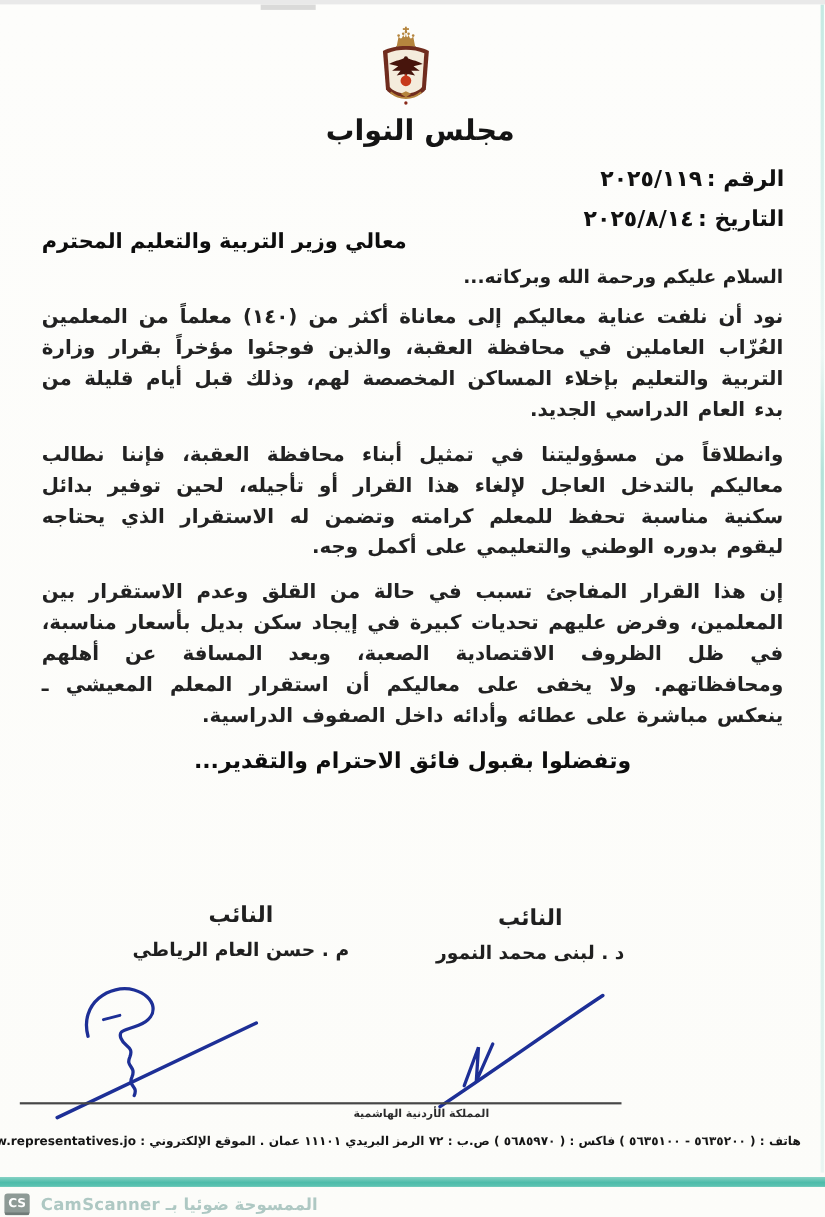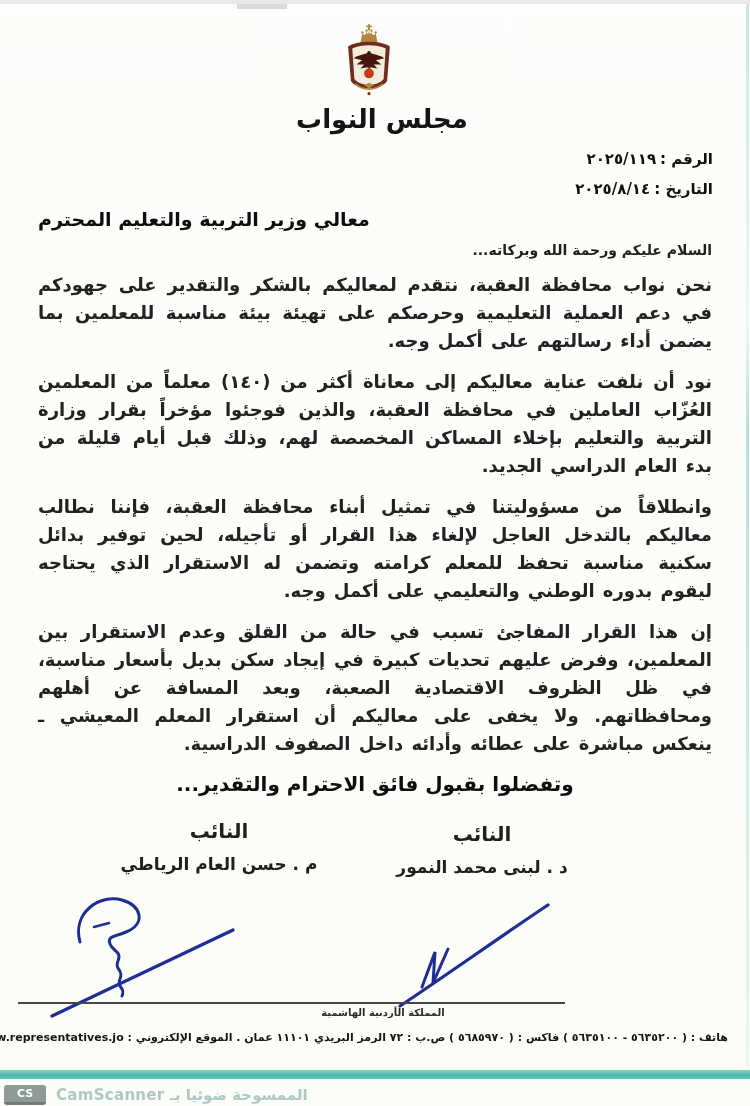--- a/index.html
+++ b/index.html
@@ -10,27 +10,27 @@
   }
   
   .top-smudge{position:absolute;left:237px;top:0;width:50px;height:5px;background:#bdbdbd;opacity:.55;}
   .edge-line{position:absolute;right:1px;top:0;width:3px;height:1062px;
     background:linear-gradient(180deg,rgba(140,214,202,.5),rgba(190,232,226,.25) 30%,rgba(120,205,190,.55) 40%,rgba(190,232,226,.3));}
   
   .emblem{position:absolute;left:341px;top:20px;width:56px;height:78px;}
   .calligraphy{position:absolute;left:0;right:0;top:100px;text-align:center;
     font-size:26px;font-weight:bold;color:#141414;transform:translateX(7px);letter-spacing:1px;}
   .meta{position:absolute;top:146px;right:37px;direction:rtl;text-align:right;
-    font-size:15px;font-weight:bold;color:#111;}
+    font-size:20px;font-weight:bold;color:#111;}
   .meta-line{margin-bottom:12px;letter-spacing:.2px;}
   .meta-line .val{padding-right:4px;}
   
   .letter{position:absolute;top:204px;left:38px;right:38px;direction:rtl;}
   .addressee{margin:0;padding:0 150px 0 0;font-size:19px;font-weight:bold;color:#0d0d0d;text-align:left;}
-  .salutation{margin:12px 0 0 0;font-size:14px;font-weight:bold;text-align:right;}
+  .salutation{margin:12px 0 0 0;font-size:17px;font-weight:bold;text-align:right;}
   .para{margin:13px 0 0 0;font-size:18px;font-weight:bold;line-height:28px;
     text-align:justify;text-align-last:right;word-spacing:2px;color:#222;}
   .closing{margin:14px 0 0 0;font-size:20px;font-weight:bold;text-align:center;color:#0d0d0d;}
   
   .sig-block{position:absolute;text-align:center;direction:rtl;}
   .sig-right{top:818px;left:368px;width:228px;}
   .sig-left{top:815px;left:105px;width:228px;}
   .sig-title{font-size:20px;font-weight:bold;margin-bottom:11px;}
   .sig-name{font-size:17px;font-weight:bold;}
   .ink{position:absolute;pointer-events:none;}
@@ -39,21 +39,21 @@
   
   .rule{position:absolute;top:998px;left:18px;width:547px;height:2px;background:#474747;}
   .kingdom{position:absolute;top:1003px;left:0;right:0;text-align:center;
     font-size:10px;font-weight:bold;color:#2b2b2b;letter-spacing:-.2px;transform:translateX(8px);}
   .contact{position:absolute;top:1027px;left:20px;right:22px;direction:rtl;text-align:right;
     font-size:11px;font-weight:bold;color:#151515;white-space:nowrap;}
   
   .cs-band{position:absolute;top:1066px;left:0;width:750px;height:9px;
     background:linear-gradient(180deg,#86d2c4,#4dbcaa 55%,#5ec4b3);}
   .cs-row{position:absolute;top:1079px;left:4px;height:24px;display:flex;align-items:center;direction:ltr;}
-  .cs-logo{width:42px;height:17px;background:#8e9a96;border-radius:3px;border-bottom:3px solid #707b78;
+  .cs-logo{width:23px;height:17px;background:#8e9a96;border-radius:3px;border-bottom:3px solid #707b78;
     color:#ffffff;font-size:11px;font-weight:bold;display:flex;align-items:center;justify-content:center;
     font-family:"DejaVu Sans",sans-serif;}
   .cs-text{margin-left:8px;direction:rtl;font-size:15px;font-weight:bold;color:#aec8c3;letter-spacing:.3px;}
   .cs-text .brand{padding-left:2px;}
 </style>
 </head>
 <body>
 
 <div class="page">
 
@@ -85,21 +85,20 @@
   <div class="calligraphy">مجلس النواب</div>
 
   <div class="meta">
     <div class="meta-line"><span>الرقم :</span><span class="val">٢٠٢٥/١١٩</span></div>
     <div class="meta-line"><span>التاريخ :</span><span class="val">٢٠٢٥/٨/١٤</span></div>
   </div>
 
   <main class="letter">
     <h1 class="addressee">معالي وزير التربية والتعليم المحترم</h1>
     <p class="salutation">السلام عليكم ورحمة الله وبركاته...</p>
-    <p class="para">نحن نواب محافظة العقبة، نتقدم لمعاليكم بالشكر والتقدير على جهودكم في دعم العملية التعليمية وحرصكم على تهيئة بيئة مناسبة للمعلمين بما يضمن أداء رسالتهم على أكمل وجه.</p>
     <p class="para">نود أن نلفت عناية معاليكم إلى معاناة أكثر من (١٤٠) معلماً من المعلمين العُزّاب العاملين في محافظة العقبة، والذين فوجئوا مؤخراً بقرار وزارة التربية والتعليم بإخلاء المساكن المخصصة لهم، وذلك قبل أيام قليلة من بدء العام الدراسي الجديد.</p>
     <p class="para">وانطلاقاً من مسؤوليتنا في تمثيل أبناء محافظة العقبة، فإننا نطالب معاليكم بالتدخل العاجل لإلغاء هذا القرار أو تأجيله، لحين توفير بدائل سكنية مناسبة تحفظ للمعلم كرامته وتضمن له الاستقرار الذي يحتاجه ليقوم بدوره الوطني والتعليمي على أكمل وجه.</p>
     <p class="para">إن هذا القرار المفاجئ تسبب في حالة من القلق وعدم الاستقرار بين المعلمين، وفرض عليهم تحديات كبيرة في إيجاد سكن بديل بأسعار مناسبة، في ظل الظروف الاقتصادية الصعبة، وبعد المسافة عن أهلهم ومحافظاتهم. ولا يخفى على معاليكم أن استقرار المعلم المعيشي ـ ينعكس مباشرة على عطائه وأدائه داخل الصفوف الدراسية.</p>
     <p class="closing">وتفضلوا بقبول فائق الاحترام والتقدير...</p>
   </main>
 
   <div class="sig-block sig-right">
     <div class="sig-title">النائب</div>
     <div class="sig-name">د . لبنى محمد النمور</div>
   </div>

